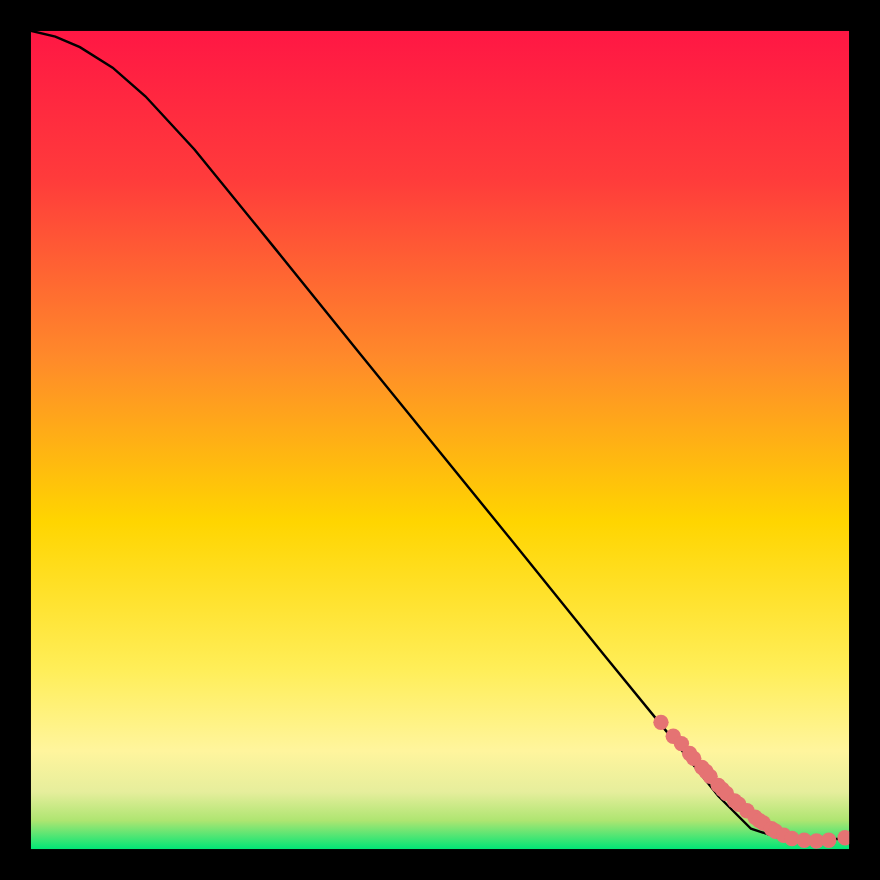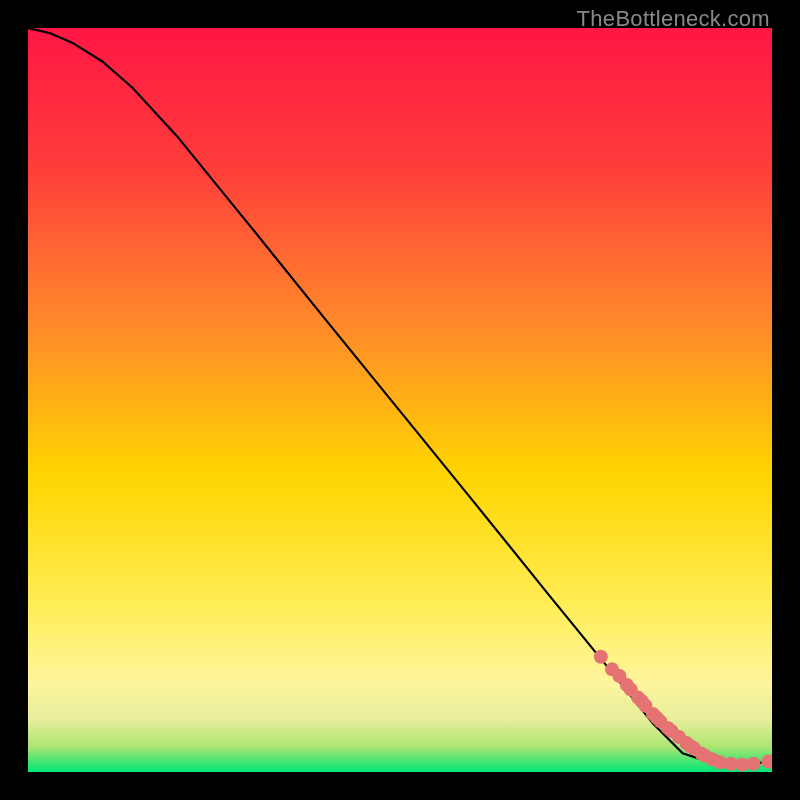--- a/index.html
+++ b/index.html
@@ -20,21 +20,20 @@
     font-size: 22px;
     font-weight: 500;
     letter-spacing: 0.3px;
   }
   svg { display: block; }
 </style>
 </head>
 <body>
 
 <div class="frame">
-  <div class="watermark">TheBottleneck.com</div>
   <div class="plot-area">
     <svg id="chart-svg" width="744" height="744" viewBox="0 0 744 744">
       <defs>
         <linearGradient id="bg-grad" x1="0" y1="0" x2="0" y2="1">
             <stop offset="0%" stop-color="#ff1744"></stop>
             <stop offset="18%" stop-color="#ff3b3b"></stop>
             <stop offset="40%" stop-color="#ff8a2a"></stop>
             <stop offset="60%" stop-color="#ffd500"></stop>
             <stop offset="78%" stop-color="#ffee58"></stop>
             <stop offset="88%" stop-color="#fff59d"></stop>

